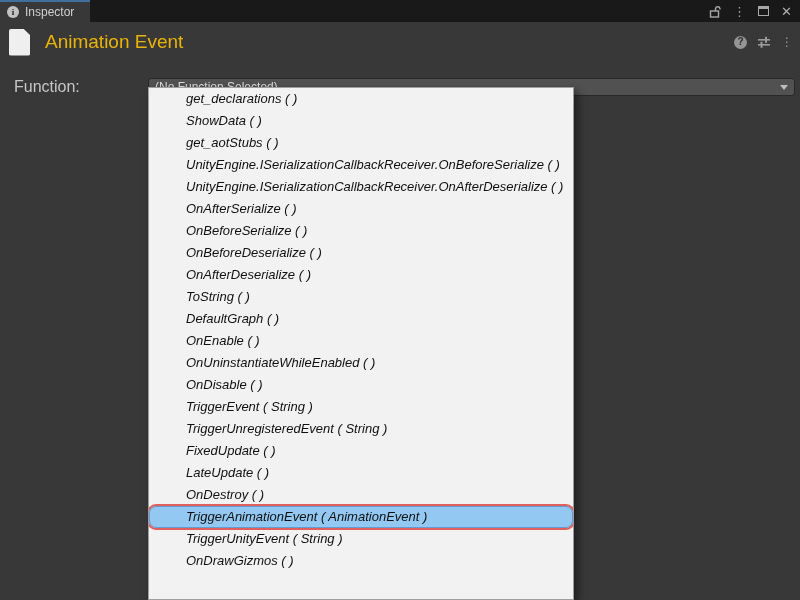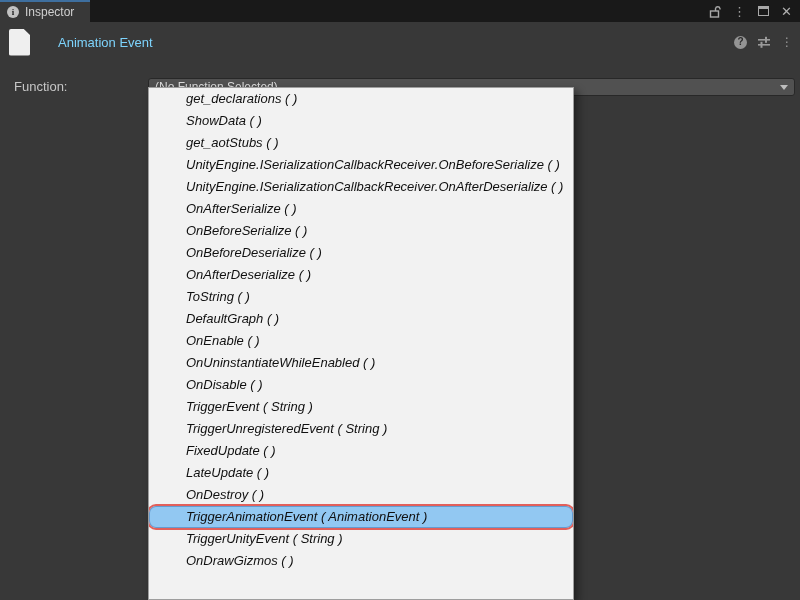--- a/index.html
+++ b/index.html
@@ -51,42 +51,42 @@
     display: flex; align-items: center;
   }
   .doc-icon {
     width: 21px; height: 27px;
     margin-left: 9px;
     background: #efefef;
     border-radius: 2px;
     clip-path: polygon(0 0, 68% 0, 100% 24%, 100% 100%, 0 100%);
   }
   .header-title {
-    margin-left: 28px;
-    color: #7dd3fc; font-size: 13px;
+    margin-left: 15px;
+    color: #eab308; font-size: 19px;
   }
   .header-icons {
     margin-left: auto;
     display: flex; align-items: center; gap: 10px;
     padding-right: 7px;
   }
   .help-icon {
     width: 13px; height: 13px; border-radius: 50%;
     background: #949494; color: #2b2b2b;
     font-size: 10px; font-weight: bold;
     display: inline-flex; align-items: center; justify-content: center;
     line-height: 1;
   }
   .kebab2 { font-size: 12px; color: #9a9a9a; line-height: 1; }
 
   
   .function-label {
     position: absolute; top: 78px; left: 14px;
     height: 18px; line-height: 18px;
-    color: #c6c6c6; font-size: 13px;
+    color: #c6c6c6; font-size: 16px;
   }
   .function-select {
     position: absolute; top: 78px; left: 148px; width: 647px; height: 18px;
     background: #515151;
     border: 1px solid #282828; border-radius: 3px;
     display: flex; align-items: center;
     padding: 0 6px;
     color: #dcdcdc; font-size: 12px;
     overflow: hidden;
   }

